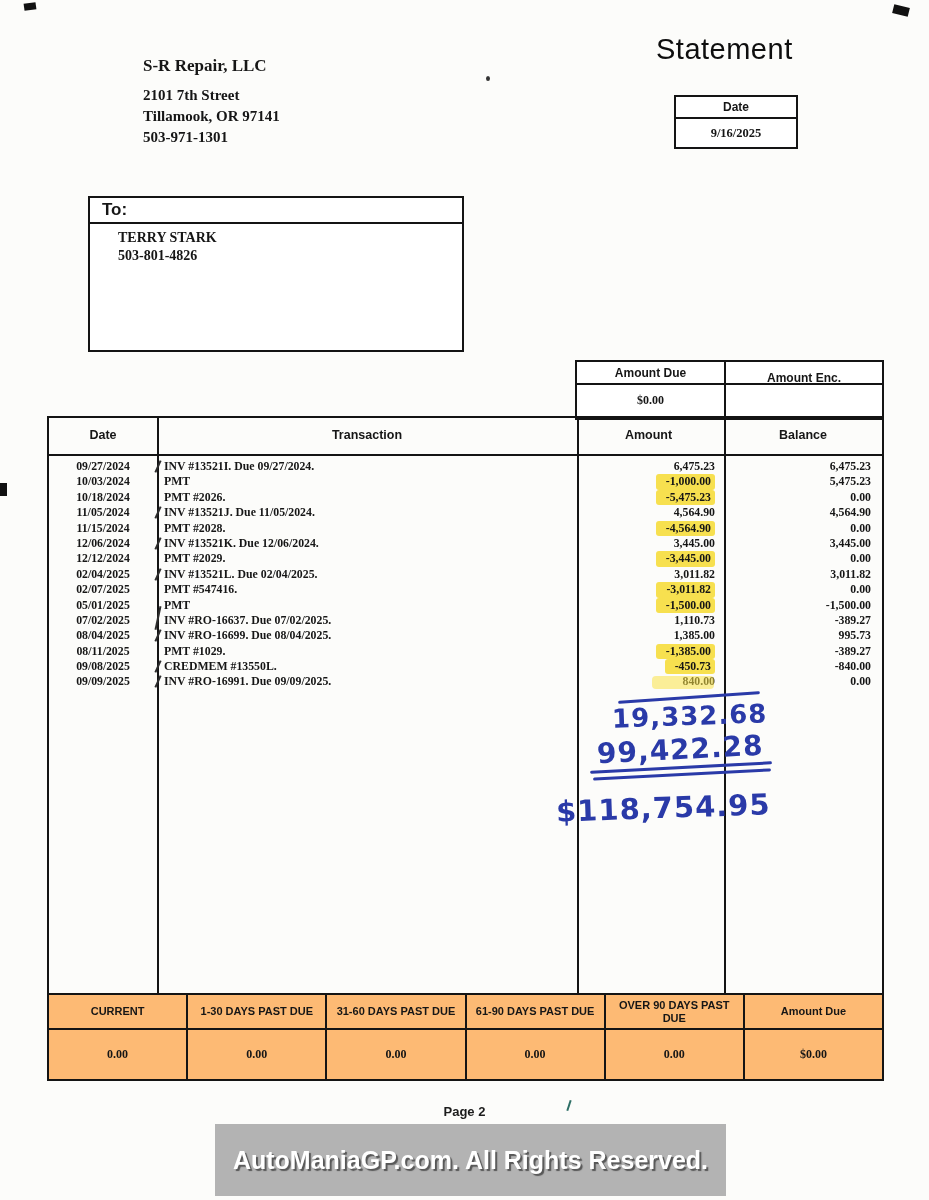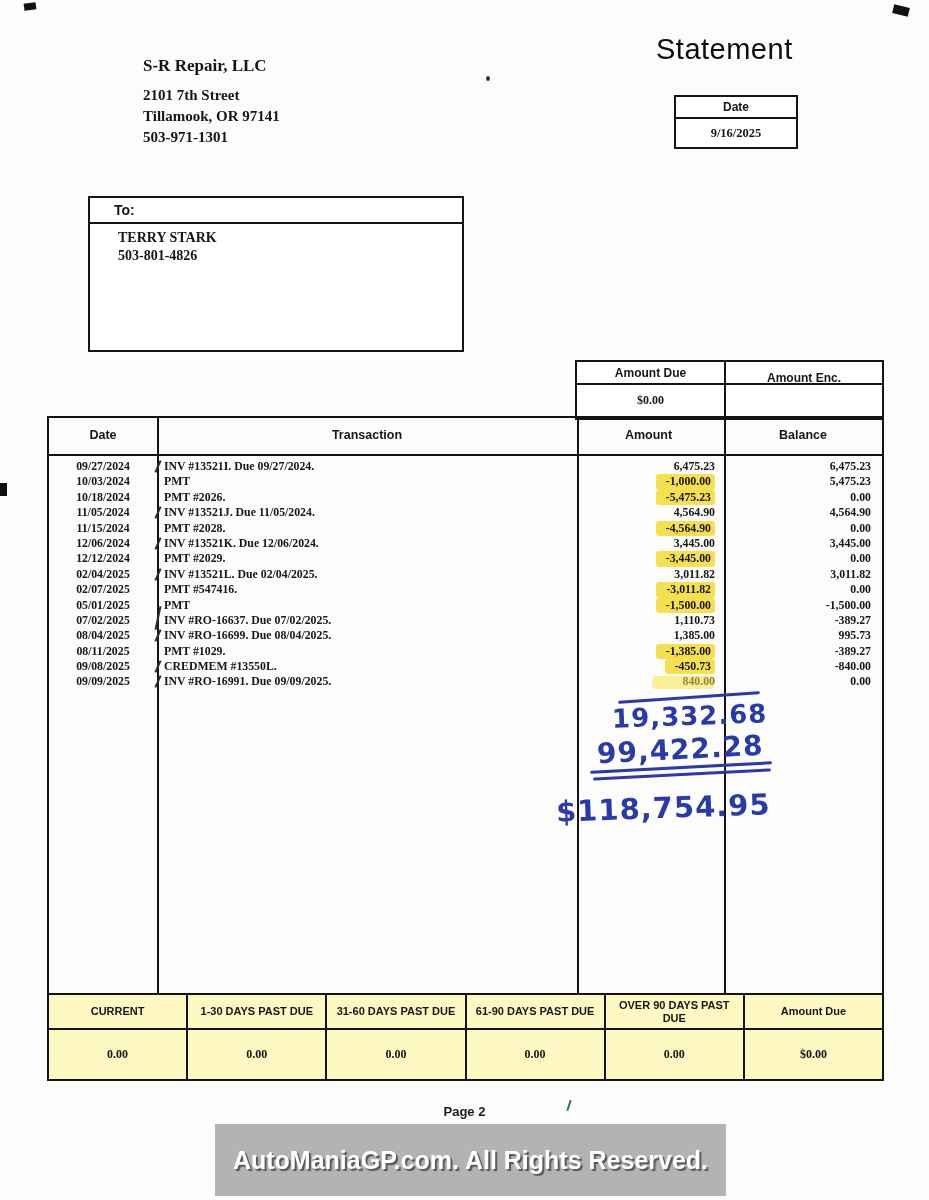--- a/index.html
+++ b/index.html
@@ -11,21 +11,21 @@
   .company .cline{font-size:15px;line-height:21px;}
   .stmt-title{position:absolute;left:656px;top:33px;font-family:"Liberation Sans",sans-serif;
         font-weight:normal;font-size:29px;letter-spacing:.5px;color:#0e0e0e;}
   .date-box{position:absolute;left:674px;top:95px;width:120px;height:50px;border:2px solid #141414;background:#fff;}
   .date-box .hd{height:20px;border-bottom:2px solid #141414;font-family:"Liberation Sans",sans-serif;
         font-weight:bold;font-size:12px;text-align:center;line-height:20px;}
   .date-box .vl{height:16px;font-weight:bold;font-size:12.5px;text-align:center;line-height:28px;}
   
   .to-box{position:absolute;left:88px;top:196px;width:372px;height:152px;border:2px solid #141414;background:#fff;}
   .to-box .hd{height:24px;border-bottom:2px solid #141414;font-family:"Liberation Sans",sans-serif;
-        font-weight:bold;font-size:14px;line-height:24px;padding-left:24px;}
+        font-weight:bold;font-size:17px;line-height:24px;padding-left:12px;}
   .to-box .bd{padding:5px 28px;font-weight:bold;font-size:14px;line-height:18px;}
   
   .sum-box{position:absolute;left:575px;top:360px;width:305px;height:56px;border:2px solid #141414;background:#fff;}
   .sum-box .row1{display:flex;height:21px;border-bottom:2px solid #141414;}
   .sum-box .row2{display:flex;height:31px;}
   .sum-box .cell-a{width:147px;border-right:2px solid #141414;display:flex;align-items:center;justify-content:center;}
   .sum-box .cell-b{flex:1;display:flex;align-items:center;justify-content:center;margin-top:10px;}
   .sum-box .row1 span{font-family:"Liberation Sans",sans-serif;font-weight:bold;font-size:12px;}
   .sum-box .row2 span{font-weight:bold;font-size:12px;}
   
@@ -51,21 +51,21 @@
   
   .hw{position:absolute;font-family:"DejaVu Sans",sans-serif;color:var(--ink,#2a3aa8);font-weight:bold;white-space:nowrap;}
   .hw1{left:612px;top:701px;font-size:26px;transform:rotate(-2deg);letter-spacing:1px;}
   .hw2{left:597px;top:733px;font-size:28px;transform:rotate(-3deg);letter-spacing:1px;}
   .hw3{left:556px;top:791px;font-size:29px;transform:rotate(-2deg);letter-spacing:1px;}
   .stroke{position:absolute;background:var(--ink,#2a3aa8);border-radius:2px;}
   .ov1{left:618px;top:696px;width:142px;height:3px;transform:rotate(-4deg);}
   .un1{left:590px;top:766px;width:182px;height:3px;transform:rotate(-3deg);}
   .un2{left:593px;top:773px;width:178px;height:3px;transform:rotate(-3deg);}
   
-  .aging{position:absolute;left:47px;top:993px;width:833px;height:84px;border:2px solid #141414;display:flex;background:#fef9c3;}
+  .aging{position:absolute;left:47px;top:993px;width:833px;height:84px;border:2px solid #141414;display:flex;background:#fdba74;}
   .acell{flex:1;border-right:2px solid #141414;display:flex;flex-direction:column;}
   .acell:last-child{border-right:none;}
   .alabel{height:33px;border-bottom:2px solid #141414;display:flex;align-items:center;justify-content:center;
         text-align:center;font-family:"Liberation Sans",sans-serif;font-weight:bold;font-size:11px;line-height:13px;padding:0 6px;}
   .avalue{flex:1;display:flex;align-items:center;justify-content:center;font-weight:bold;font-size:12px;}
   
   .pagenum{position:absolute;left:0;right:0;top:1104px;text-align:center;
         font-family:"Liberation Sans",sans-serif;font-weight:bold;font-size:13px;color:#1c1c1c;}
   .copyright{position:absolute;left:215px;top:1124px;width:511px;height:72px;background:#b3b3b3;
         display:flex;flex-direction:column;align-items:center;justify-content:center;}

